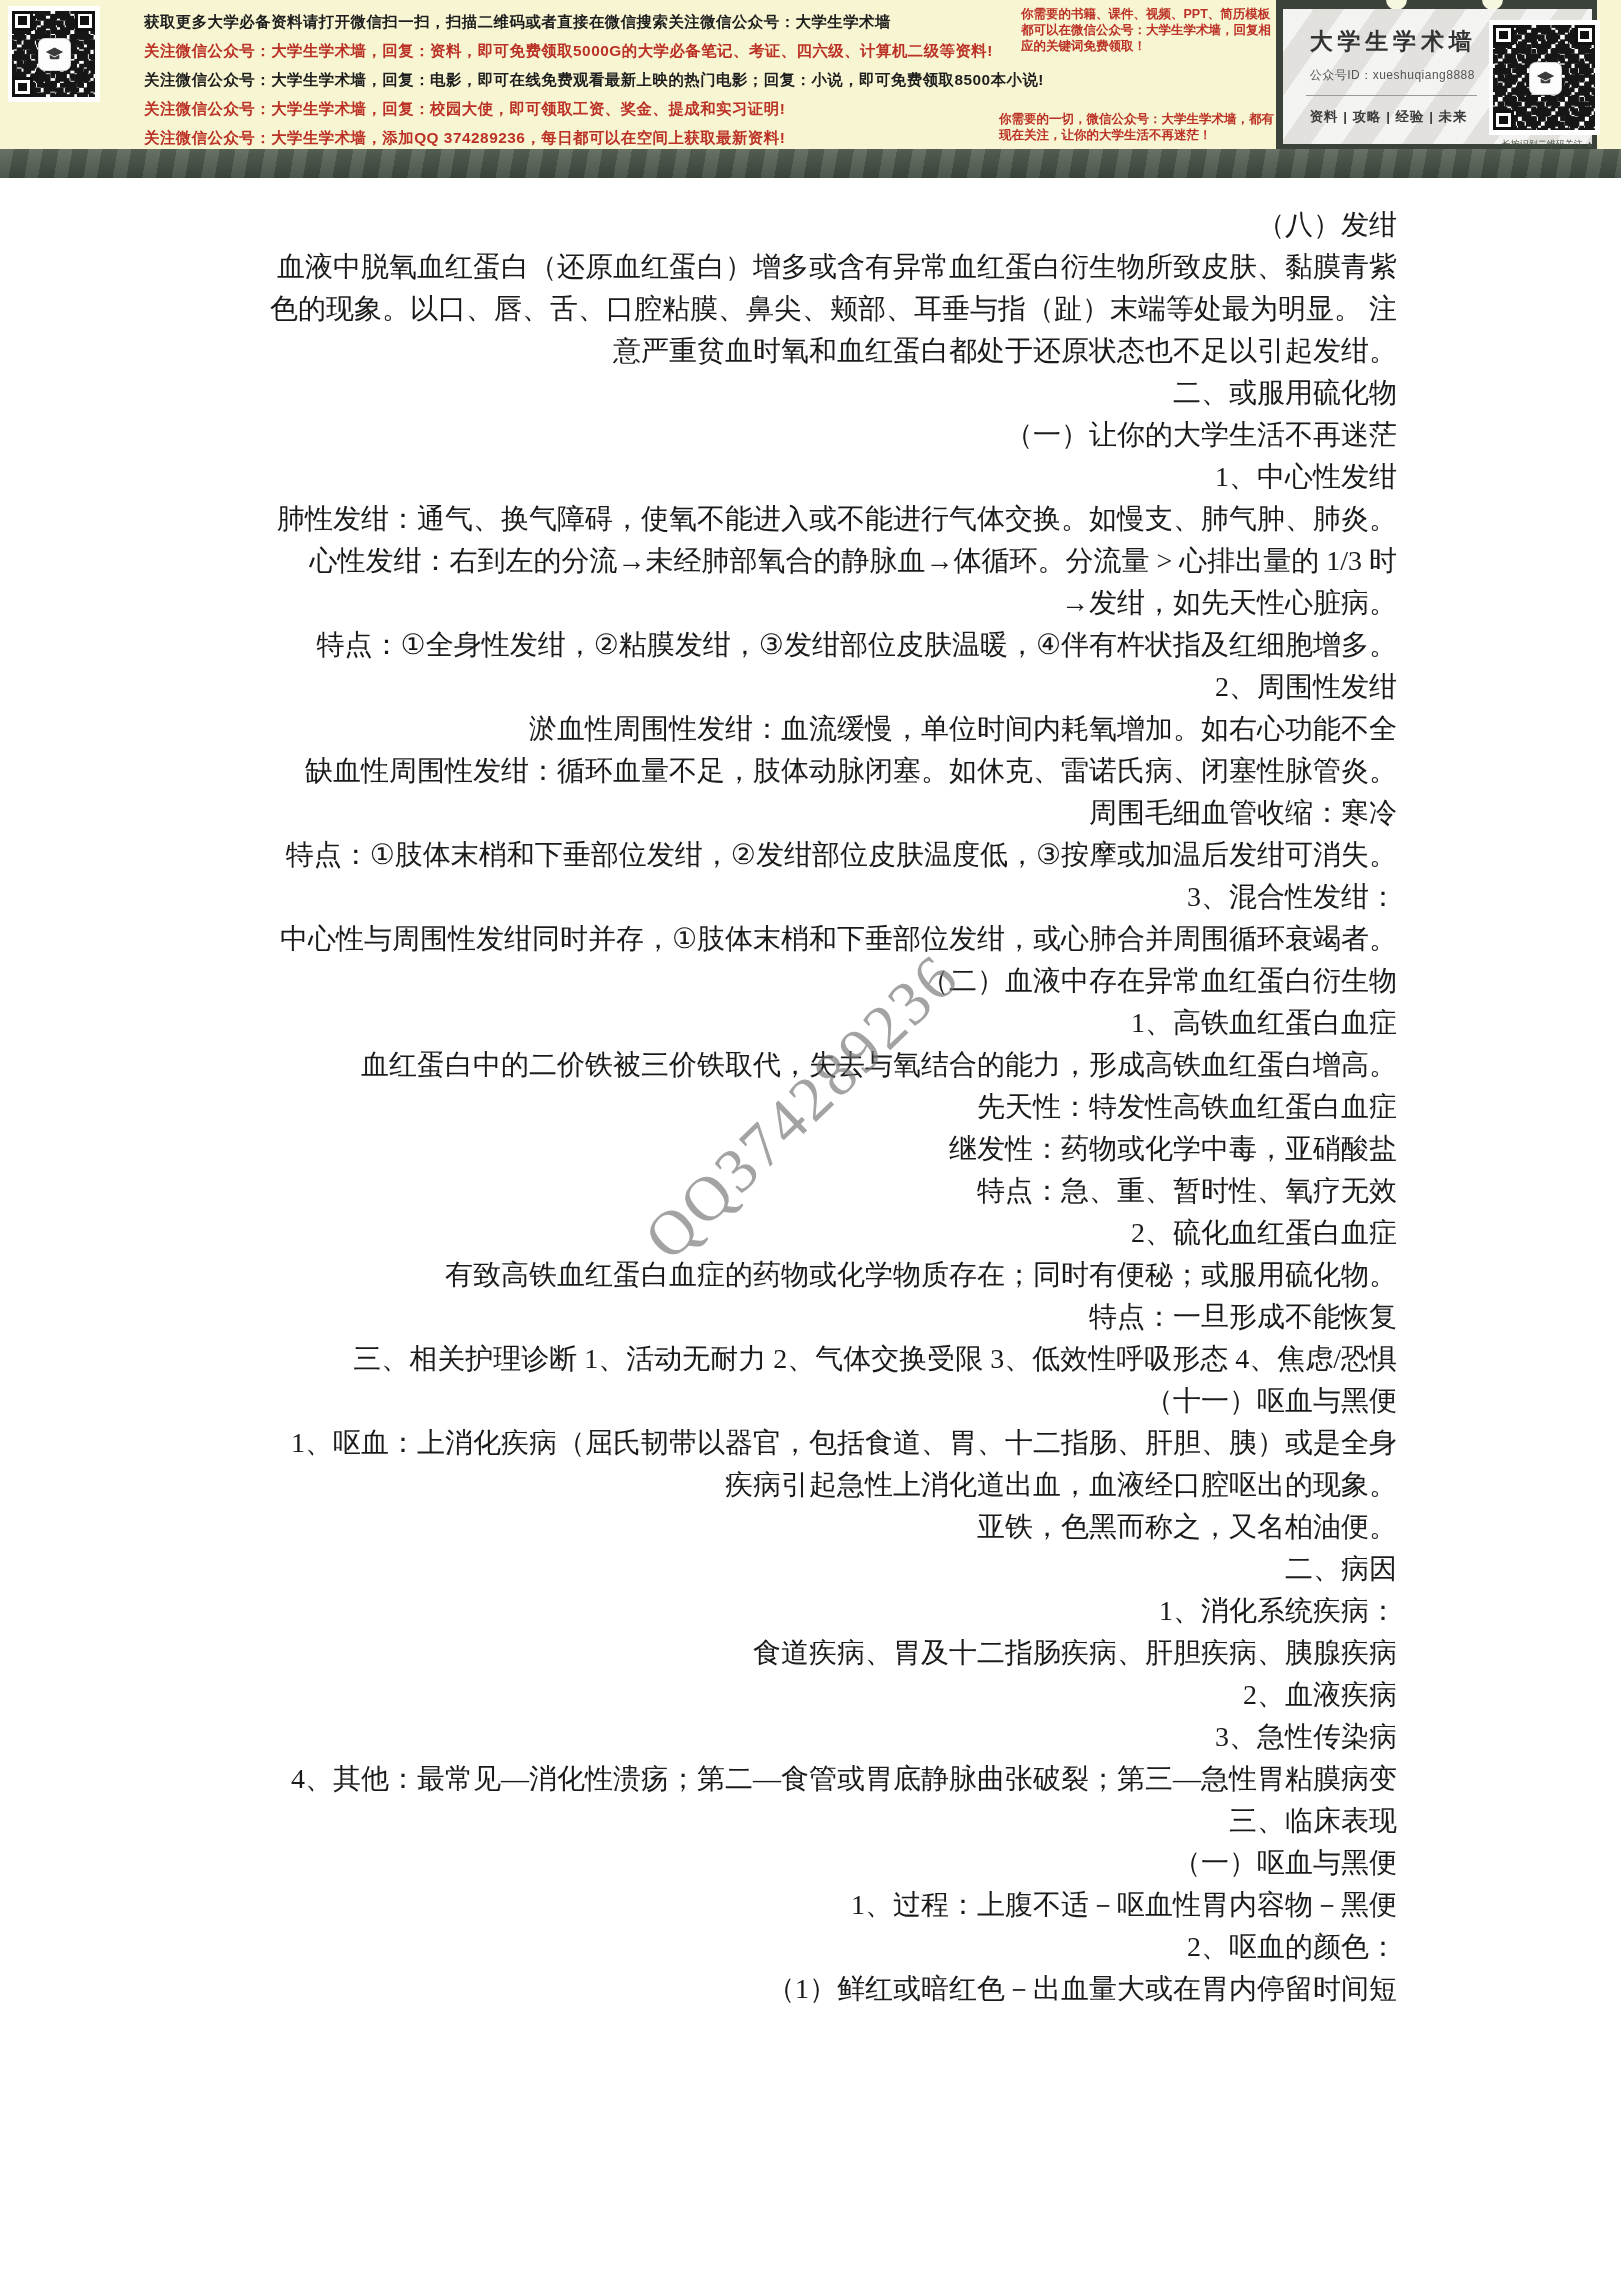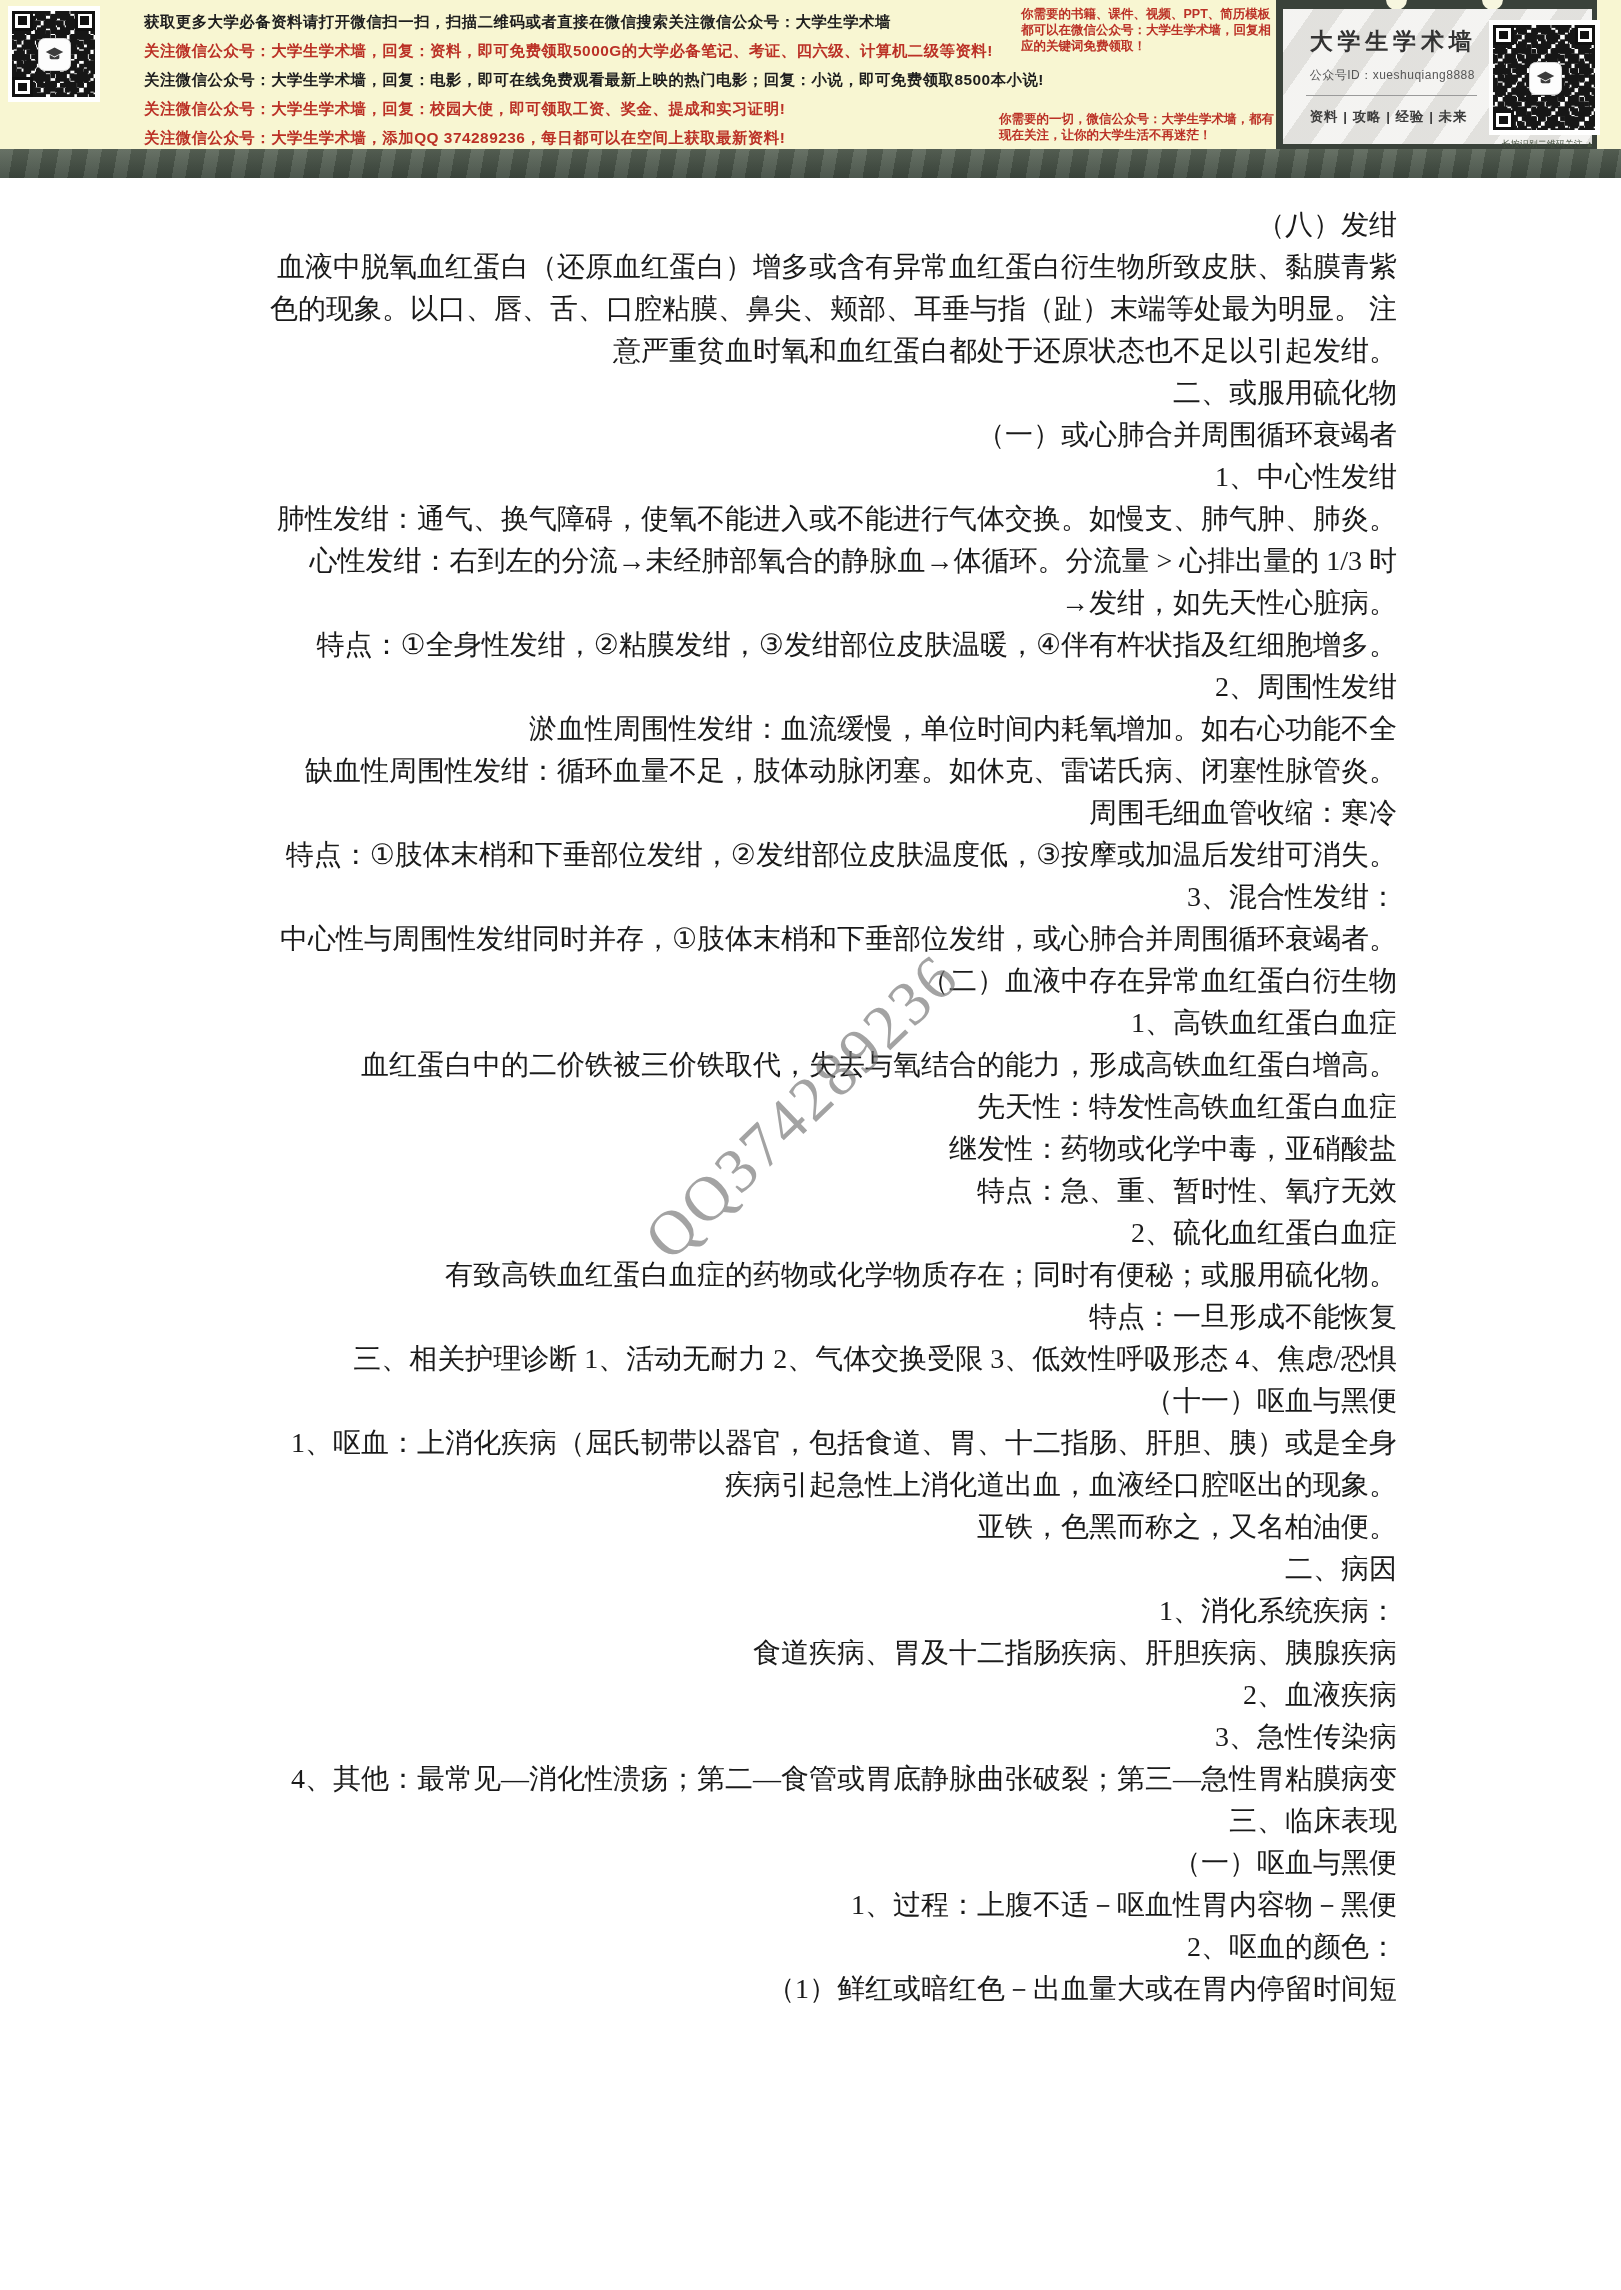--- a/index.html
+++ b/index.html
@@ -134,21 +134,21 @@
   </div>
 
   <div class="strip"></div>
 
   <div class="doc">
     <div class="doc-line">（八）发绀</div>
     <div class="doc-line">血液中脱氧血红蛋白（还原血红蛋白）增多或含有异常血红蛋白衍生物所致皮肤、黏膜青紫</div>
     <div class="doc-line">色的现象。以口、唇、舌、口腔粘膜、鼻尖、颊部、耳垂与指（趾）末端等处最为明显。 注</div>
     <div class="doc-line">意严重贫血时氧和血红蛋白都处于还原状态也不足以引起发绀。</div>
     <div class="doc-line">二、或服用硫化物</div>
-    <div class="doc-line">（一）或心肺合并周围循环衰竭者</div>
+    <div class="doc-line">（一）让你的大学生活不再迷茫</div>
     <div class="doc-line">1、中心性发绀</div>
     <div class="doc-line">肺性发绀：通气、换气障碍，使氧不能进入或不能进行气体交换。如慢支、肺气肿、肺炎。</div>
     <div class="doc-line">心性发绀：右到左的分流→未经肺部氧合的静脉血→体循环。分流量 &gt; 心排出量的 1/3 时</div>
     <div class="doc-line">→发绀，如先天性心脏病。</div>
     <div class="doc-line">特点：①全身性发绀，②粘膜发绀，③发绀部位皮肤温暖，④伴有杵状指及红细胞增多。</div>
     <div class="doc-line">2、周围性发绀</div>
     <div class="doc-line">淤血性周围性发绀：血流缓慢，单位时间内耗氧增加。如右心功能不全</div>
     <div class="doc-line">缺血性周围性发绀：循环血量不足，肢体动脉闭塞。如休克、雷诺氏病、闭塞性脉管炎。</div>
     <div class="doc-line">周围毛细血管收缩：寒冷</div>
     <div class="doc-line">特点：①肢体末梢和下垂部位发绀，②发绀部位皮肤温度低，③按摩或加温后发绀可消失。</div>

